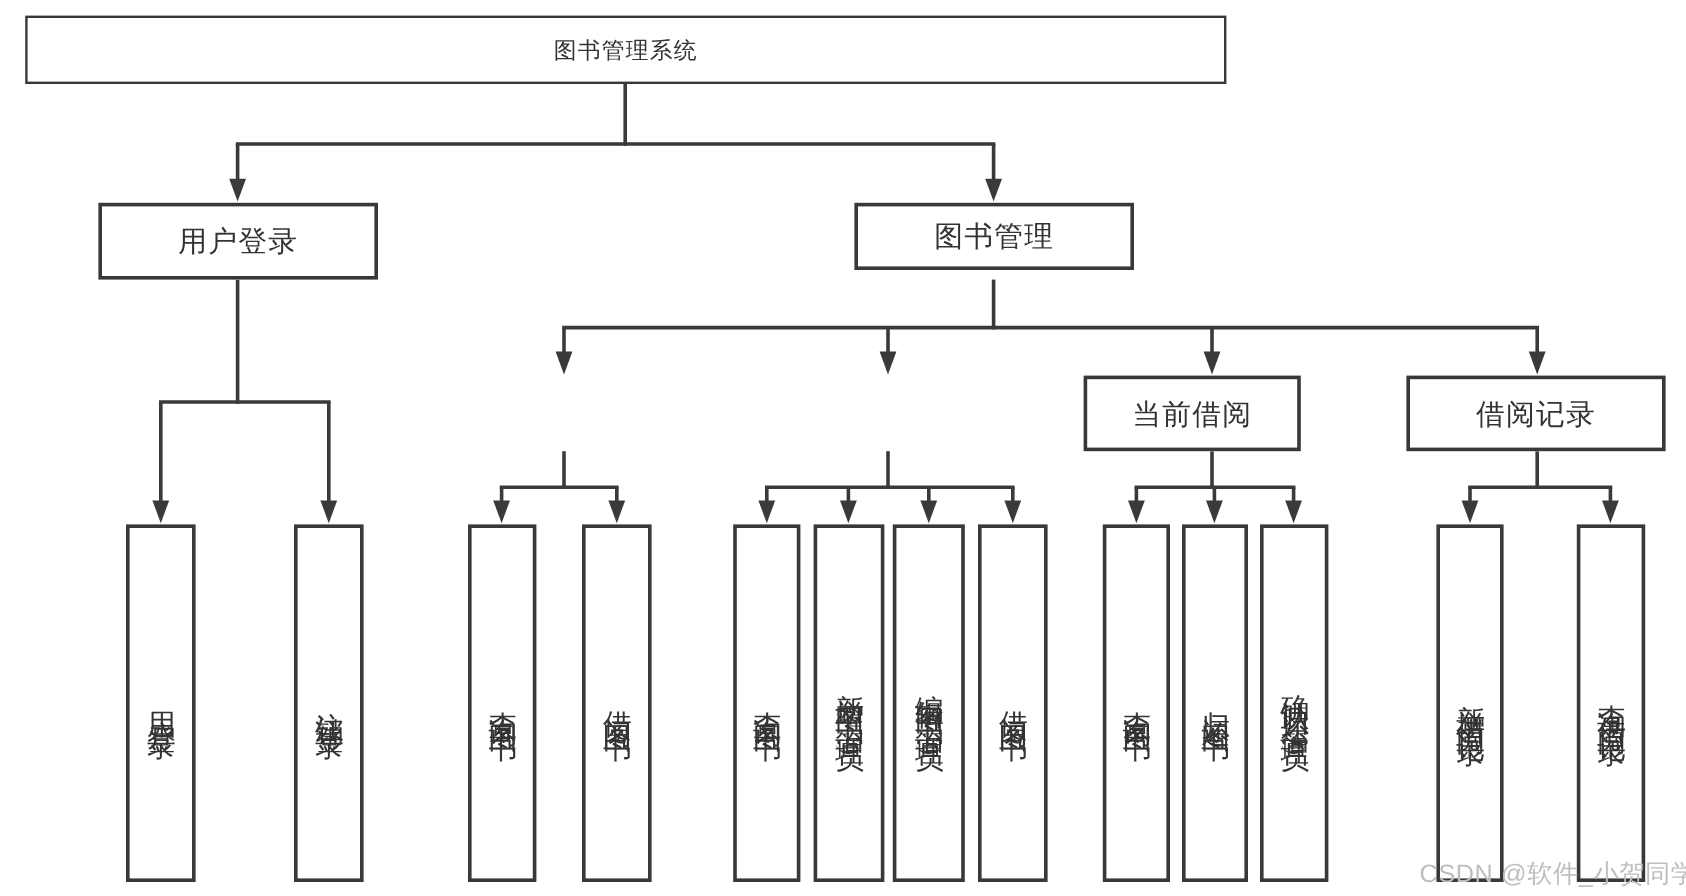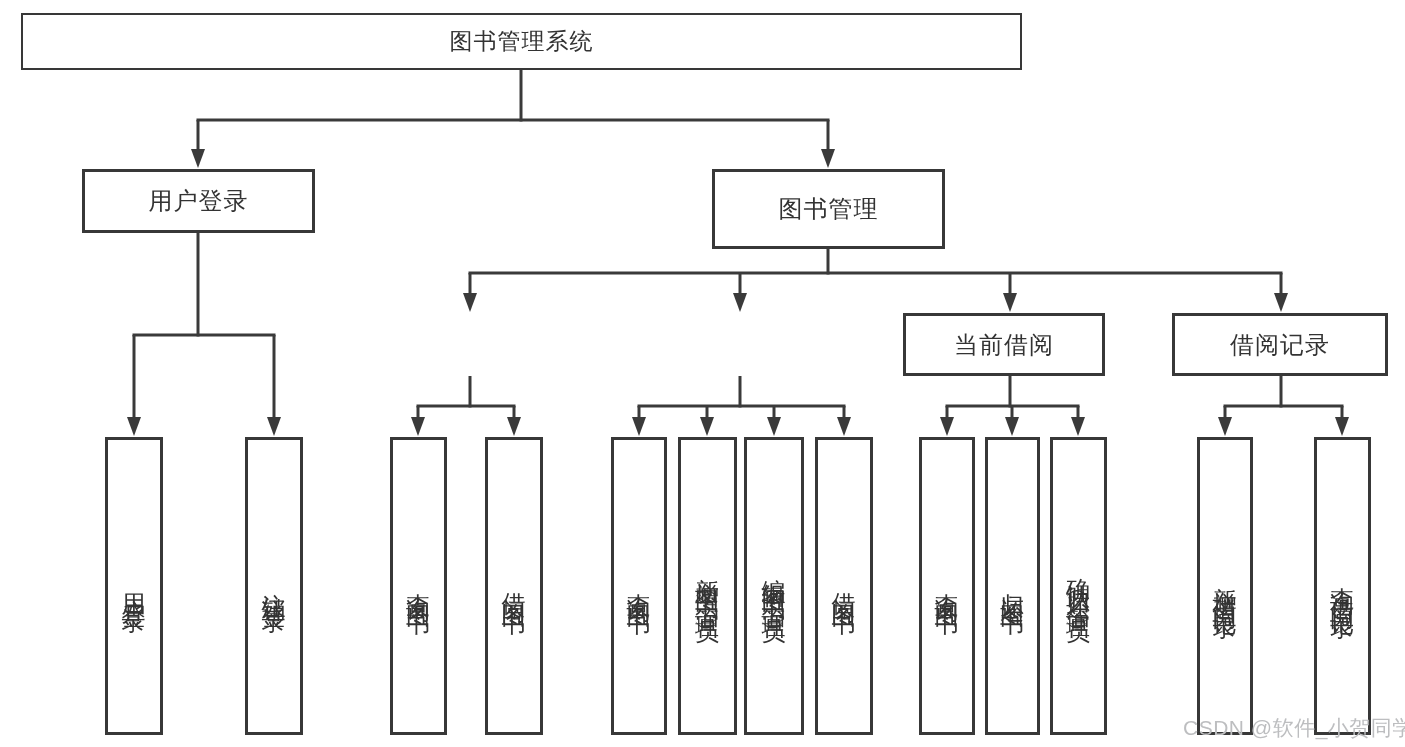--- a/index.html
+++ b/index.html
@@ -25,21 +25,21 @@
     background: #ffffff;
     border: 3px solid #383838;
     color: #333333;
     display: flex;
     align-items: center;
     justify-content: center;
     z-index: 2;
   }
   .root-box {
     border-width: 2.5px;
-    font-size: 23px;
+    font-size: 19px;
     letter-spacing: 1px;
   }
   .h-box {
     font-size: 24px;
     letter-spacing: 1px;
   }
   .v-box {
     writing-mode: vertical-rl;
     text-orientation: mixed;
     font-size: 24px;
@@ -123,23 +123,23 @@
     <line x1="1223.5" y1="406" x2="1343.5" y2="406"></line>
     <line x1="1225" y1="406" x2="1225" y2="420"></line>
     <polygon points="1218,417 1232,417 1225,436"></polygon>
     <line x1="1342" y1="406" x2="1342" y2="420"></line>
     <polygon points="1335,417 1349,417 1342,436"></polygon>
   </svg>
 
   <div class="box root-box" style="left:21px; top:13px; width:1001px; height:57px;">图书管理系统</div>
 
   <div class="box h-box" style="left:82px; top:169px; width:233px; height:64px;">用户登录</div>
-  <div class="box h-box" style="left:712px; top:169px; width:233px; height:80px;">图书管理</div>
+  <div class="box h-box" style="left:712px; top:169px; width:233px; height:56px;">图书管理</div>
 
-  <div class="box h-box" style="left:903px; top:313px; width:202px; height:63px;">当前借阅</div>
+  <div class="box h-box" style="left:903px; top:313px; width:181px; height:63px;">当前借阅</div>
   <div class="box h-box" style="left:1172px; top:313px; width:216px; height:63px;">借阅记录</div>
 
   <div class="box v-box" style="left:105px; width:58px;">用户登录</div>
   <div class="box v-box" style="left:245px; width:58px;">注销登录</div>
 
   <div class="box v-box" style="left:390px; width:57px;">查询图书</div>
   <div class="box v-box" style="left:485px; width:58px;">借阅图书</div>
 
   <div class="box v-box" style="left:611px; width:56px;">查询图书</div>
   <div class="box v-box" style="left:678px; width:59px;">新增图书（管理员）</div>

